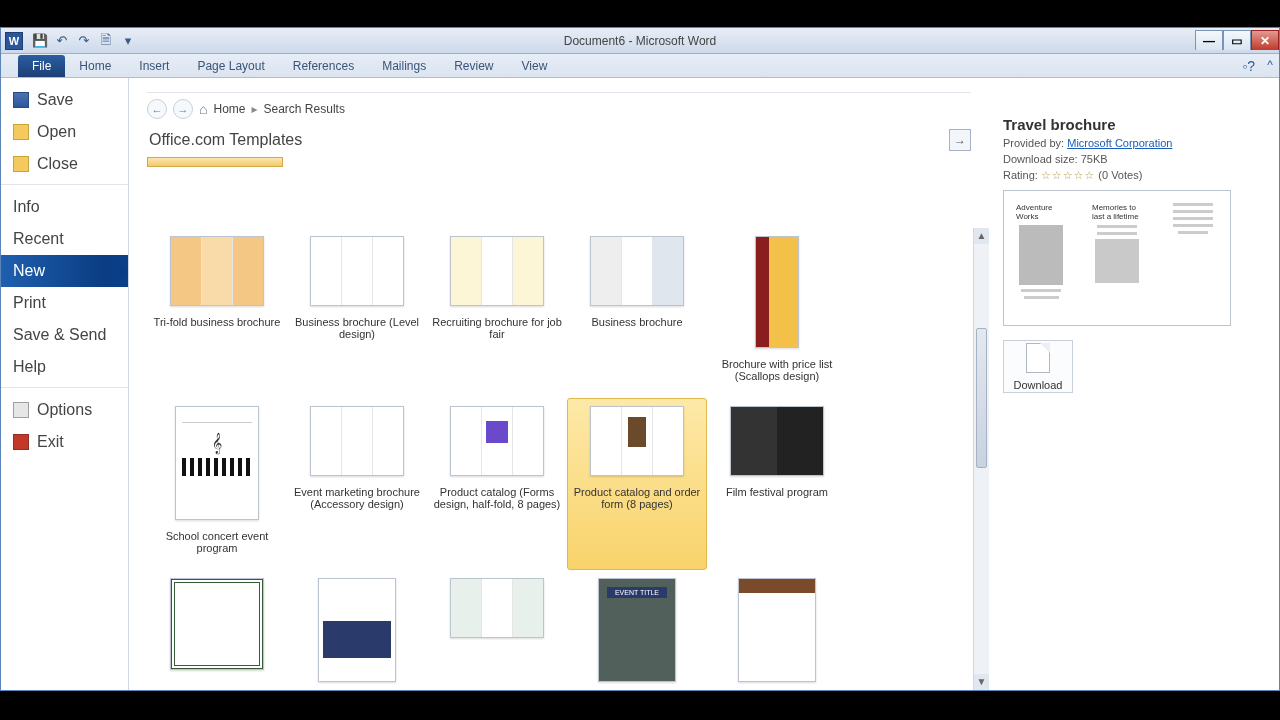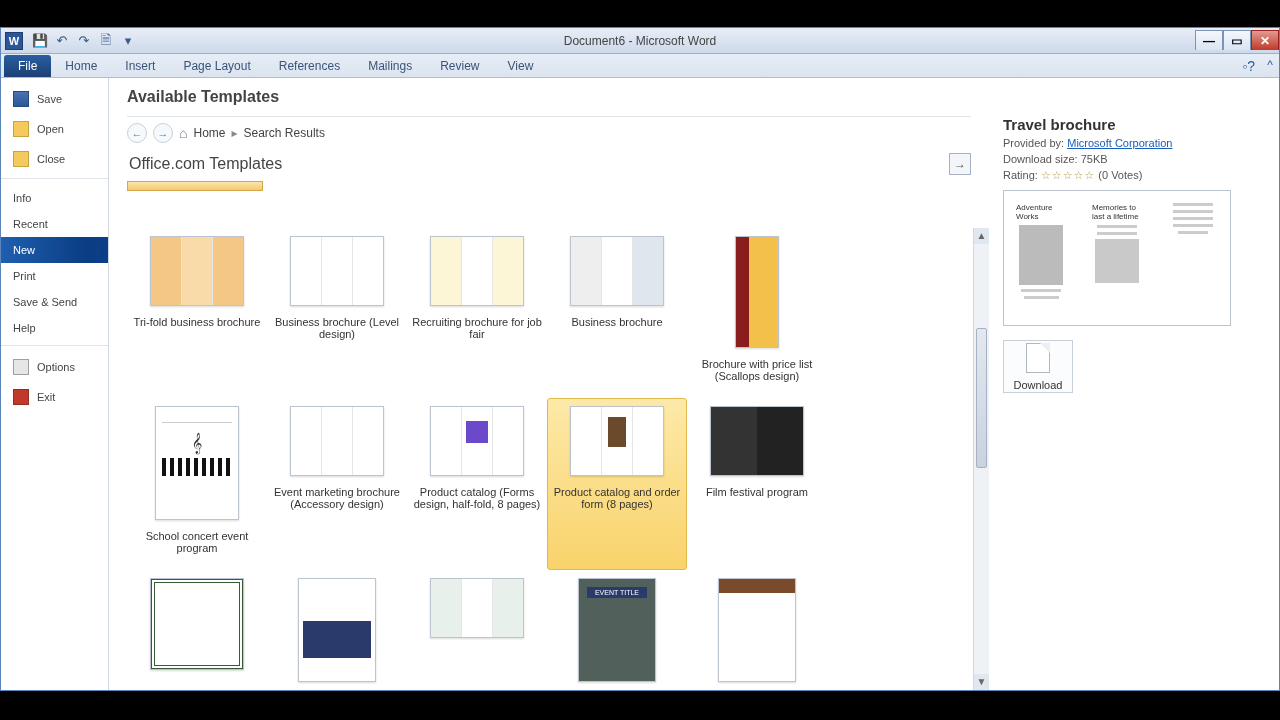--- a/index.html
+++ b/index.html
@@ -7,26 +7,26 @@
 .window { position: absolute; left: 0; top: 27px; width: 1280px; height: 664px; background: #fff; border: 1px solid #5b85b8; }
 .titlebar { height: 26px; background: linear-gradient(#e8eef7, #cdd9ea); display: flex; align-items: center; border-bottom: 1px solid #9ab0cc; font-size: 12px; position: relative; }
 .titlebar .app-icon { width: 18px; height: 18px; margin: 0 4px 0 4px; display: inline-flex; align-items: center; justify-content: center; background:#2b579a; color:#fff; font-weight:bold; font-size:11px; border:1px solid #1d3e6e; }
 .qat { display: flex; gap: 4px; margin-left: 4px; }
 .qat-btn { width: 18px; height: 18px; display: inline-flex; align-items: center; justify-content: center; color:#3a5a8a; font-size:13px; }
 .title-text { position: absolute; left: 0; right: 0; text-align: center; font-size: 12px; color: #444; pointer-events: none; }
 .winbtns { margin-left: auto; display: flex; }
 .winbtn { width: 28px; height: 20px; display:inline-flex; align-items:center; justify-content:center; font-size:12px; font-weight:bold; border:1px solid #7a94b6; border-bottom:none; background: linear-gradient(#f4f8fd,#dae4f1); margin-top:-1px;}
 .winbtn.close { background: linear-gradient(#e39a8f,#c0392b); color:#fff; border-color:#922; }
 .ribbon-tabs { height: 24px; background: linear-gradient(#e6edf7,#dbe4ef); display:flex; align-items:flex-end; font-size:12px; border-bottom:1px solid #b0bdd0; position:relative;}
-.file-tab { background: linear-gradient(#2a5ea0,#1c3f74); color:#fff; padding:4px 14px; font-size:12px; border-radius:3px 3px 0 0; margin-left:3px;}
+.file-tab { background: linear-gradient(#2a5ea0,#1c3f74); color:#fff; padding:4px 14px; font-size:12px; border-radius:3px 3px 0 0; margin-left:17px;}
 .rtab { padding:4px 14px; color:#3b5478; }
 .ribbon-tabs .help-icon { position:absolute; right:24px; top:4px; color:#2a5ea0; font-size:14px;}
 .ribbon-tabs .collapse-icon { position:absolute; right:6px; top:4px; color:#2a5ea0; font-size:12px;}
 .body-area { display:flex; height: calc(100% - 50px); }
-.left-pane { width: 108px; background:#fff; border-right:1px solid #d0d7e0; font-size:11px; color:#444; }
+.left-pane { width: 128px; background:#fff; border-right:1px solid #d0d7e0; font-size:16px; color:#444; }
 .left-pane .item { padding:7px 12px; display:flex; align-items:center; gap:8px; }
 .left-pane .item.active { background: linear-gradient(90deg,#1f5fb0,#0a3d82 80%, #0b3f8a); color:#fff; position:relative; }
 .left-pane .item.active::after { content:""; position:absolute; right:-8px; top:50%; transform:translateY(-50%); border:8px solid transparent; border-left-color:#0a3d82; }
 .left-pane .spacer { height:6px; }
 .icon16 { width:16px; height:16px; display:inline-block; }
 .icon-save { background:linear-gradient(#4a72b3,#2b579a); border:1px solid #244a82;}
 .icon-saveas { background:#4a72b3; border:1px solid #244a82; position:relative;}
 .icon-open { background:#f4c95d; border:1px solid #caa33f;}
 .icon-close { background:#f4c95d; border:1px solid #caa33f; position:relative;}
 .icon-options { background:#e6e6e6; border:1px solid #a0a0a0; position:relative;}
@@ -157,21 +157,20 @@
           <span>Options</span>
         </div>
       <div class="item">
           <span class="icon16 icon-exit"></span>
           <span>Exit</span>
         </div>
     </div>
 
     <div class="main-pane">
       <div class="templates-col">
-        <div class="avail-title">Available Templates</div>
         <hr class="hr-thin">
         <div class="nav-row">
           <span class="nbtn">←</span>
           <span class="nbtn">→</span>
           <span class="home-icon">⌂</span>
           <span>Home</span>
           <span class="breadcrumb-sep">▸</span>
           <span>Search Results</span>
         </div>
         <div class="provider-row">

